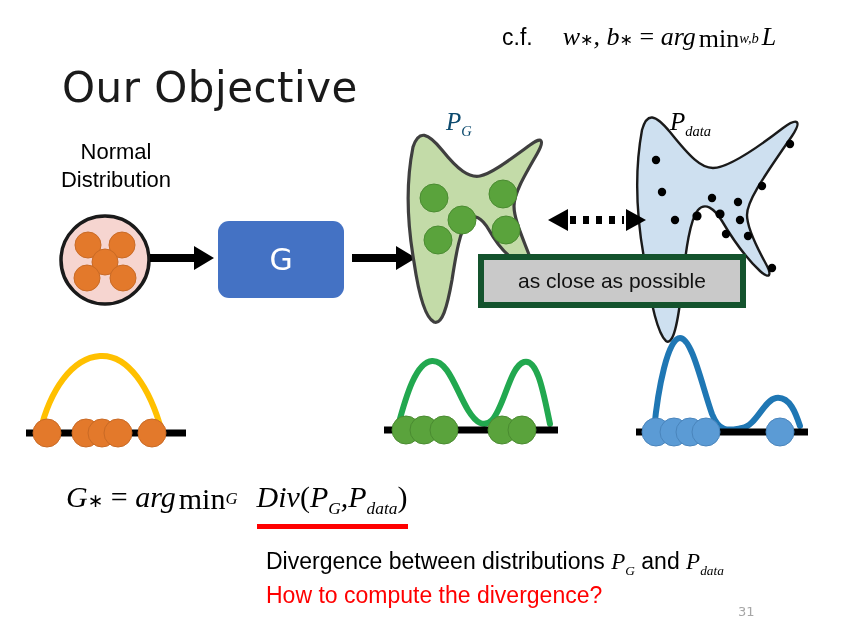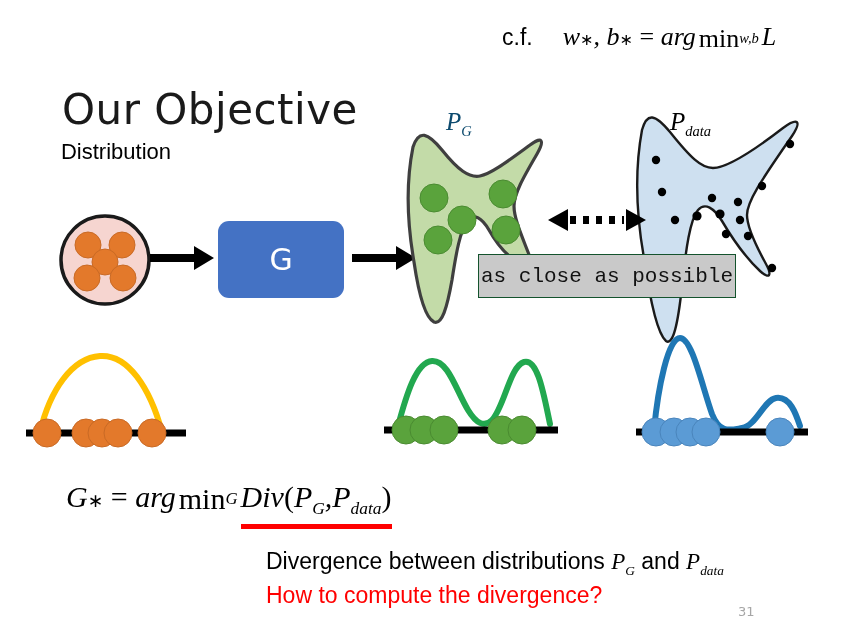--- a/index.html
+++ b/index.html
@@ -20,21 +20,20 @@
   .abs { position: absolute; }
 
   
   #title {
     left: 62px; top: 63px;
     font-size: 42px;
     font-weight: 400;
     color: #1a1a1a;
     letter-spacing: 0.5px;
     font-family: "DejaVu Sans", sans-serif;
-    margin-top: 22px;
   }
 
   
   #cf-block {
     left: 502px; top: 22px;
     display: flex;
     align-items: baseline;
     color: #000;
   }
   #cf-label {
@@ -112,25 +111,24 @@
     left: 670px; top: 108px;
     font-size: 25px;
     color: #000;
   }
 
   
   #close-box {
     left: 478px; top: 254px;
     width: 256px; height: 42px;
     background: #C9C9C9;
-    border: 1px solid #14532d;
+    border: 6px solid #14532d;
     display: flex;
     align-items: center;
     justify-content: center;
-    font-family: Liberation Mono, monospace;
   }
   #close-box-label {
     font-size: 21px;
     color: #111;
   }
 
   
   #plot-orange { left: 22px; top: 340px; }
   #plot-green  { left: 382px; top: 340px; }
   #plot-blue   { left: 632px; top: 330px; }
@@ -138,21 +136,21 @@
   
   #objective {
     left: 66px; top: 480px;
     font-size: 30px;
     display: flex;
     align-items: baseline;
     color: #000;
   }
   #div-term {
     position: relative;
-    margin-left: 0;
+    margin-left: 16px;
     padding-bottom: 3px;
   }
   #div-underline {
     position: absolute;
     left: 0; right: 0; bottom: -7px;
     height: 5px;
     background: #FF0000;
   }
 
   
@@ -192,20 +190,21 @@
       <span>arg</span>
       <span class="minstack">
         <span class="mtop">min</span>
         <span class="mbot">w,b</span>
       </span>
       <span>L</span>
     </span>
   </div>
 
   <div id="normal-label" class="abs">
+    <div>Normal</div>
     <div>Distribution</div>
   </div>
 
   <div id="normal-circle-wrap" class="abs">
     <svg width="96" height="96" viewBox="0 0 96 96">
       <circle cx="48" cy="48" r="44" fill="#F6D5D0" stroke="#1A1A1A" stroke-width="3.5"></circle>
       <circle cx="31" cy="33" r="13" fill="#E3792B" stroke="#C96A25" stroke-width="1"></circle>
       <circle cx="65" cy="33" r="13" fill="#E3792B" stroke="#C96A25" stroke-width="1"></circle>
       <circle cx="48" cy="50" r="13" fill="#E3792B" stroke="#C96A25" stroke-width="1"></circle>
       <circle cx="30" cy="66" r="13" fill="#E3792B" stroke="#C96A25" stroke-width="1"></circle>

